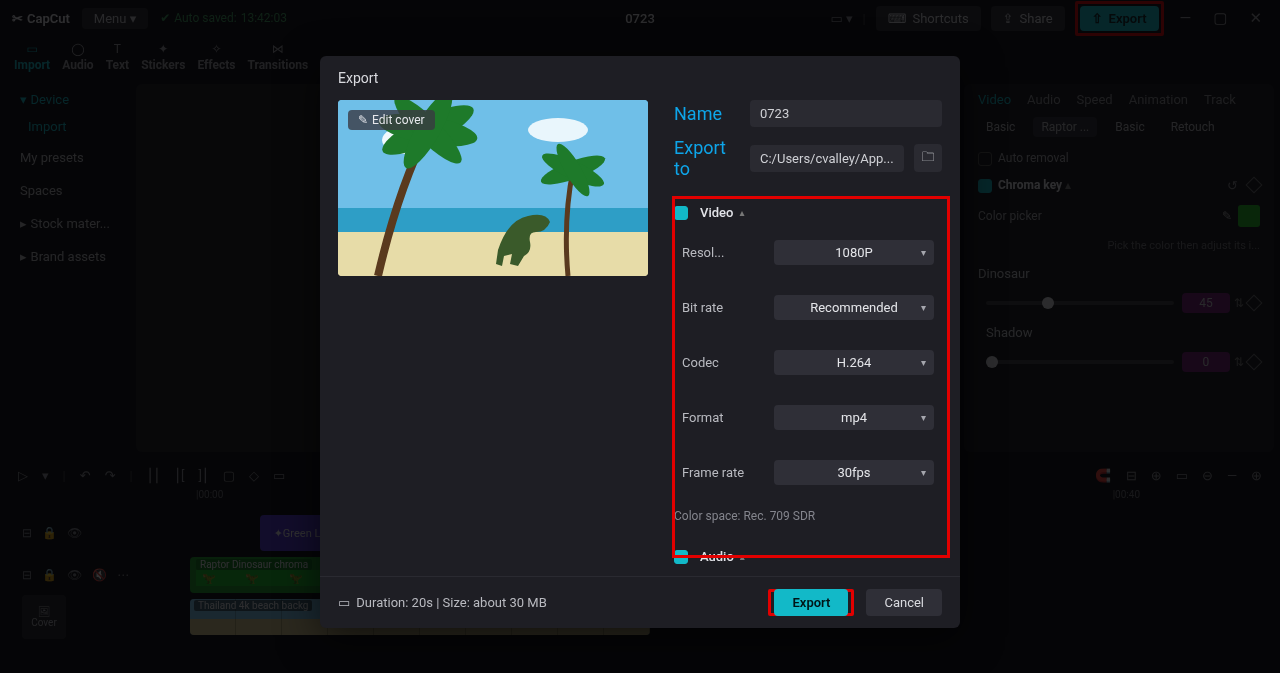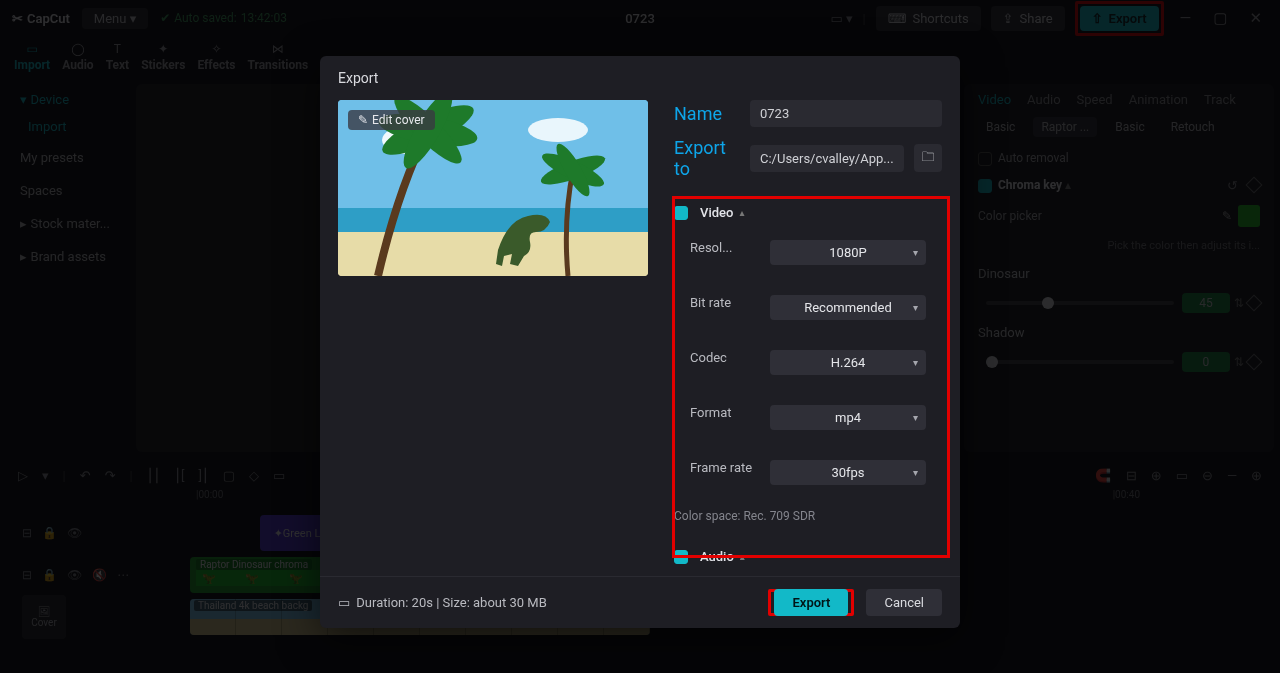--- a/index.html
+++ b/index.html
@@ -31,21 +31,21 @@
 .rtabs .act{ color:#12b9c8;}
 .subtabs{ display:flex; gap:10px; font-size:12px; margin-bottom:14px;}
 .subtabs span{ padding:3px 8px; border-radius:4px;}
 .subtabs .hl{ background:#2e2e35;}
 .field-row{ display:flex; align-items:center; justify-content:space-between; margin:12px 0; font-size:12px; color:#a8a9af;}
 .chk{ width:14px; height:14px; border:1px solid #555; border-radius:3px; display:inline-block; vertical-align:middle; margin-right:6px;}
 .chk.on{ background:#12b9c8; border-color:#12b9c8;}
 .swatch{ width:22px; height:22px; background:#1fbf25; border-radius:3px; display:inline-block;}
 .slider{ height:4px; background:#3a3a42; border-radius:2px; position:relative; flex:1; margin:0 8px;}
 .thumb{ width:12px; height:12px; background:#d9dadf; border-radius:50%; position:absolute; top:-4px;}
-.numbox{ background:#15803d; padding:3px 10px; border-radius:4px; color:#c9cace; font-size:12px; min-width:48px; text-align:center;}
+.numbox{ background:#701a75; padding:3px 10px; border-radius:4px; color:#c9cace; font-size:12px; min-width:48px; text-align:center;}
 .diamond{ width:12px; height:12px; border:1.5px solid #6c6c74; transform:rotate(45deg);}
 .reset{ color:#81818a; font-size:13px;}
 .timeline-wrap{ padding:4px 10px;}
 .tl-tools{ display:flex; align-items:center; gap:14px; padding:6px 8px; color:#8d8e95;}
 .tl-ruler{ height:22px; position:relative; color:#6d6e75; font-size:10px; padding-left:180px;}
 .track{ display:flex; align-items:center; height:40px; margin:2px 0;}
 .track-head{ width:180px; display:flex; align-items:center; gap:10px; color:#7e7f87; padding-left:12px; font-size:12px;}
 .clip{ height:36px; border-radius:4px; display:flex; align-items:center; padding:0 8px; font-size:11px; color:#e6e7eb; position:relative; overflow:hidden;}
 .clip.badge{ background:#5336d2; width:80px; justify-content:center;}
 .clip.green{ background:#1a9c27; width:460px; flex-direction:column; align-items:flex-start; padding:2px 6px;}
@@ -64,21 +64,21 @@
 .preview{ position:relative; width:310px; height:176px; border-radius:4px; overflow:hidden; background:linear-gradient(#6fbfe8 60%, #e7dca8 60%);}
 .editcover{ position:absolute; top:10px; left:10px; background:#3a3a42cc; color:#e6e7ec; font-size:12px; padding:3px 10px; border-radius:4px; display:flex; align-items:center; gap:4px;}
 .mcol-right{ flex:1; display:flex; flex-direction:column; gap:10px; overflow:hidden;}
 .mrow{ display:flex; align-items:center; gap:10px;}
 .mlabel{ width:66px; color:#0ea5e9; font-size:18px;}
 .minput{ flex:1; background:#2a2a31; border-radius:4px; padding:6px 10px; color:#cfd0d5; font-size:13px;}
 .folder{ width:28px; height:28px; background:#2a2a31; border-radius:4px; display:flex; align-items:center; justify-content:center; color:#cfd0d5;}
 .sec{ display:flex; align-items:center; gap:6px; color:#e2e3e8; font-size:13px; font-weight:500; margin-top:6px;}
 .video-settings{ position:relative; padding:8px 10px 8px 4px; margin-top:2px;}
 .video-settings.highlight{ border:3px solid #e20000; position:absolute; left:672px; top:194px; width:278px; height:362px; pointer-events:none;}
-.srow{ display:flex; justify-content:space-between; margin:10px 16px;}
+.srow{ display:flex; align-items:center; justify-content:space-between; margin:10px 8px;}
 .slab{ color:#b9bac0; font-size:13px; width:80px;}
 .sel{ flex:1; background:#2f2f37; border-radius:4px; padding:5px 10px; color:#e4e5e9; font-size:13px; display:flex; align-items:center; justify-content:center; position:relative; max-width:160px;}
 .sel::after{ content:"▾"; position:absolute; right:8px; color:#a5a6ad; font-size:10px;}
 .note{ color:#84858d; font-size:12px; margin-top:4px;}
 .modal-foot{ display:flex; align-items:center; padding:12px 18px; gap:12px; border-top:1px solid #2a2a31;}
 .foot-info{ color:#b9bac0; font-size:13px; display:flex; align-items:center; gap:6px;}
 .foot-spacer{ flex:1;}
 .btn{ padding:6px 18px; border-radius:4px; font-size:13px;}
 .btn.primary{ background:#12b9c8; color:#001417; font-weight:600;}
 .btn.cancel{ background:#2f2f37; color:#d9dadf;}
@@ -168,21 +168,21 @@
       <div style="color:#6f6f76;font-size:11px;text-align:right;">Pick the color then adjust its i...</div>
       <div style="margin-top:14px;color:#bfc0c6;">Dinosaur</div>
       <div class="field-row">
         <div class="slider">
             <div class="thumb" style="left:30%;"></div>
           </div>
         <span class="numbox">45</span>
           <span style="color:#777;padding:0 4px;">⇅</span>
         <span class="diamond"></span>
       </div>
-      <div style="margin-top:10px;color:#bfc0c6;">Shadow</div>
+      <div style="margin-top:10px;color:#bfc0c6;margin-left:8px;">Shadow</div>
       <div class="field-row">
         <div class="slider">
             <div class="thumb" style="left:0;"></div>
           </div>
         <span class="numbox">0</span>
           <span style="color:#777;padding:0 4px;">⇅</span>
         <span class="diamond"></span>
       </div>
     </div>
   </div>

